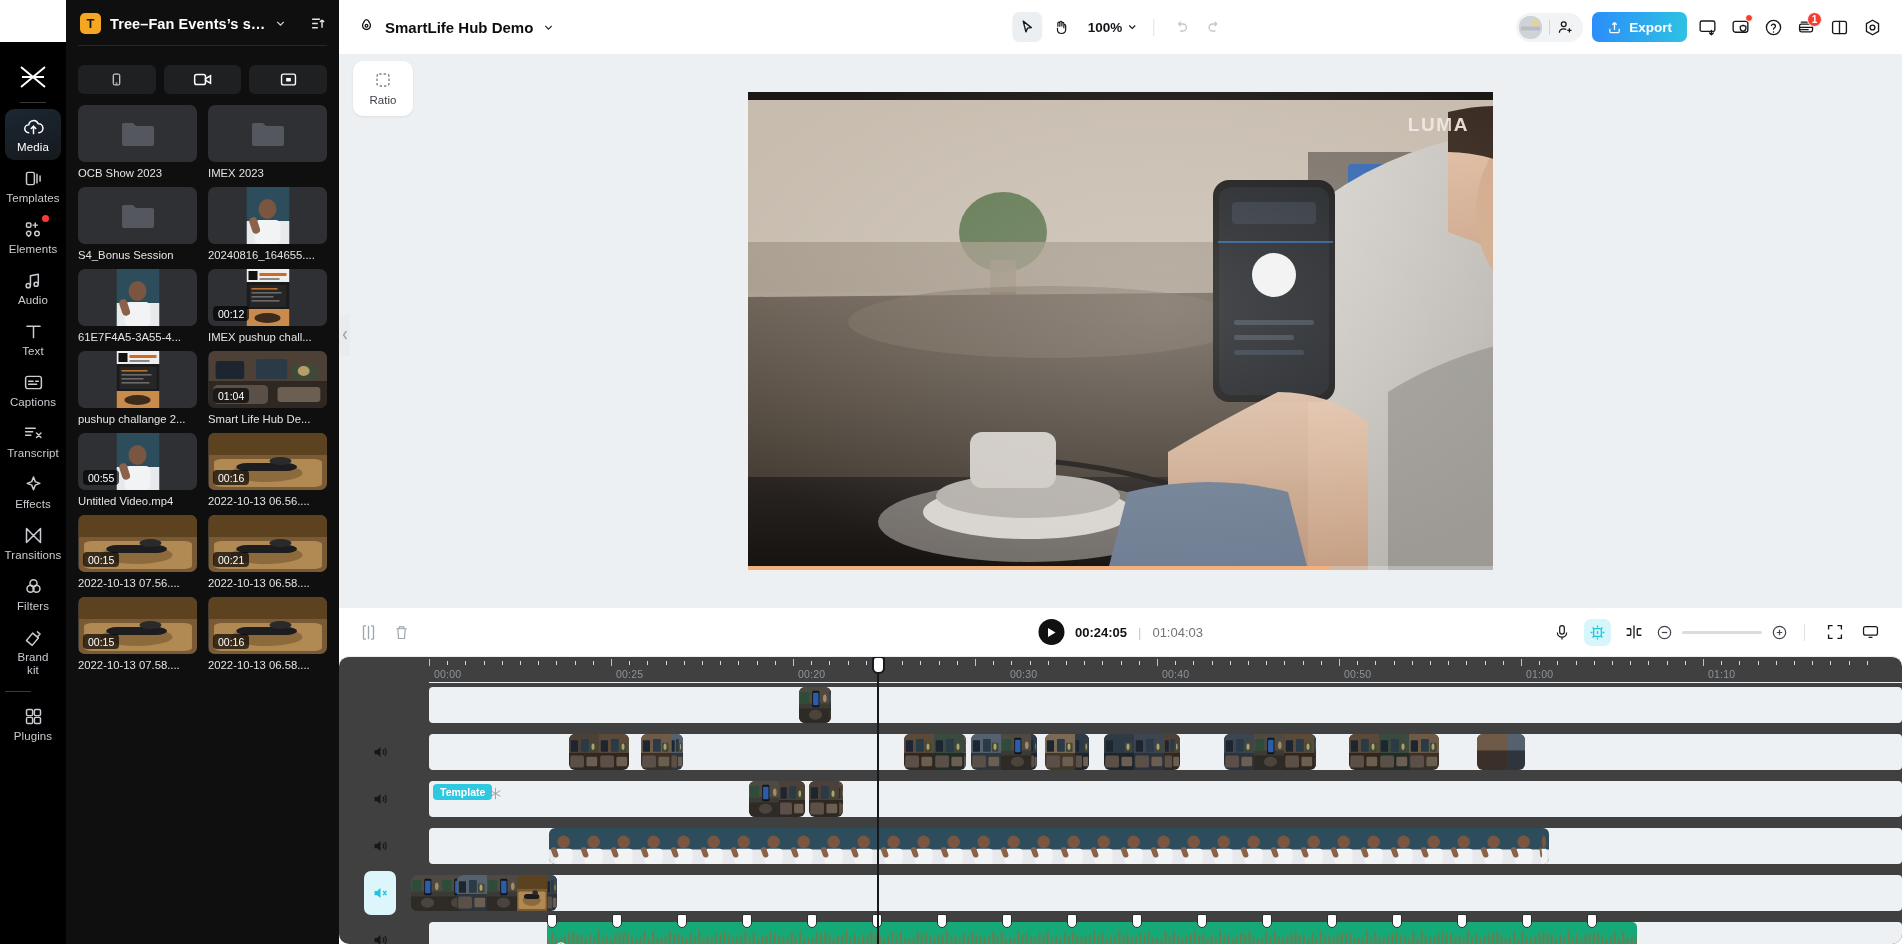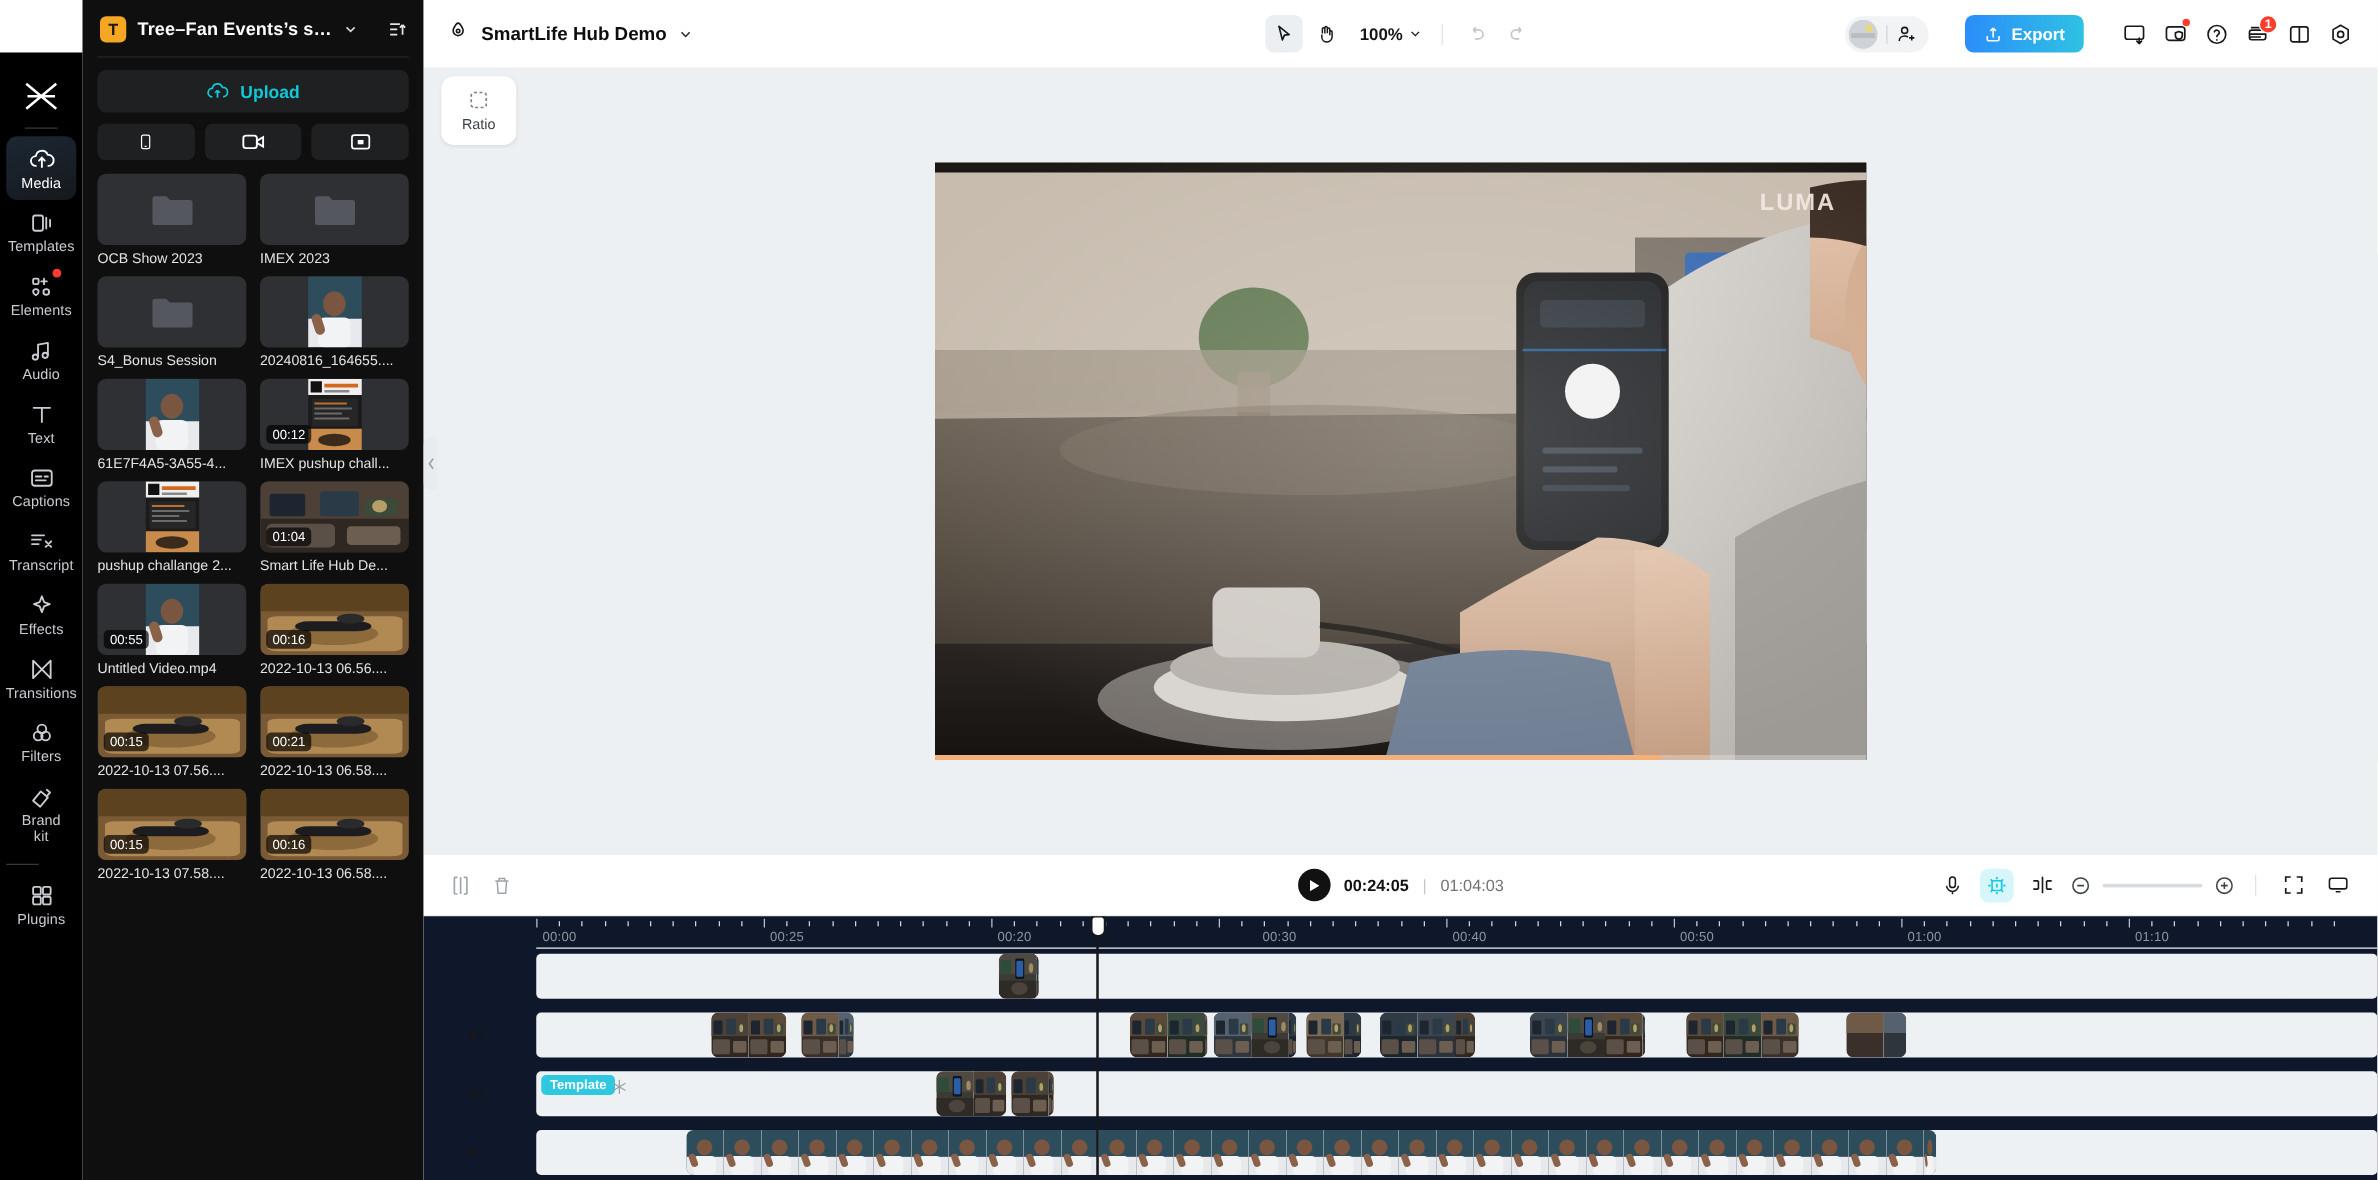--- a/index.html
+++ b/index.html
@@ -67,21 +67,21 @@
   .main { flex:1; height:944px; display:flex; flex-direction:column; background:#fff; position:relative;}
   .topbar { height:54px; display:flex; align-items:center; padding:0 14px 0 18px; background:#fff; }
   .cloudtitle { display:flex; align-items:center; gap:9px; }
   .cloudtitle .t { font-size:15px; font-weight:bold; color:#0d0d0d; }
   .center-tools { position:absolute; left:50%; transform:translateX(-50%); display:flex; align-items:center; gap:4px;}
   .tool-btn { width:30px;height:30px;border-radius:7px;display:flex;align-items:center;justify-content:center;cursor:pointer;color:#15161a;}
   .tool-btn.sel { background:#eceff2; }
   .zoomsel { display:flex; align-items:center; gap:4px; font-size:13.5px; font-weight:bold; color:#15161a;
       padding:0 4px 0 8px; cursor:pointer;}
   .vsep { width:1px; height:17px; background:#dfe2e6; margin:0 7px;}
-  .right-tools { margin-left:auto; display:flex; align-items:center; gap:20px;}
+  .right-tools { margin-left:auto; display:flex; align-items:center; gap:0;}
   .avatarbox { display:flex; align-items:center; background:#f1f3f5; border-radius:15px; height:29px; padding:0 9px 0 3px; gap:7px; cursor:pointer;}
   .avatar { width:23px;height:23px;border-radius:50%;background:#cfd3d8; overflow:hidden; position:relative;}
   .av-sep { width:1px; height:15px; background:#d2d6db; }
   .export-btn {
     height:30px; padding:0 15px; border-radius:7px; color:#fff; font-size:13.5px; font-weight:bold;
     background:linear-gradient(93deg,#2b8dfa,#2ec2e3); display:flex; align-items:center; gap:7px; cursor:pointer;
     margin-left:9px; margin-right:5px;
   }
   .ic-btn { width:31px;height:31px;display:flex;align-items:center;justify-content:center;cursor:pointer;color:#16181c;position:relative;}
   .badge-dot { position:absolute; top:2px; right:3px; width:8px;height:8px;border-radius:50%;background:#fa3c2d;border:1.5px solid #fff;}
@@ -108,21 +108,21 @@
   .tc-sep { color:#c3c7cc; font-size:13px;}
   .tc-total { font-size:13px; color:#737373;}
   .pb-right { margin-left:auto; display:flex; align-items:center; gap:9px;}
   .mini { width:27px;height:27px;border-radius:7px;display:flex;align-items:center;justify-content:center;cursor:pointer;color:#17191d;}
   .mini.on { background:#d6f6fb; color:#16c8e0; }
   .zslider { display:flex; align-items:center; gap:9px; }
   .ztrack { width:80px; height:3px; background:#d9dde1; border-radius:2px; position:relative;}
   .ztrack > i { position:absolute; left:0; top:0; height:100%; width:0%; background:#8a9099; border-radius:2px;}
 
   
-  .timeline { height:212px; background:#0f172a; position:relative; overflow:hidden; border-top:1px solid #eceff1;}
+  .timeline { height:288px; background:#404040; position:relative; overflow:hidden; border-top:1px solid #eceff1;border-radius:10px;}
   .ruler { height:26px; position:relative; margin-left:90px; border-bottom:1px solid #eef1f3;}
   .tick { position:absolute; top:4px; width:1px; height:4px; background:#d3d8dd;}
   .tick.maj { top:2px; height:7px; background:#bcc2c9;}
   .tl-label { position:absolute; top:11px; font-size:10.5px; color:#8d949c; letter-spacing:.2px;}
   .tracks { position:relative; margin-left:90px; }
   .trackrow { height:44px; position:relative; margin-bottom:3px;}
   .trackbg { position:absolute; left:0; right:0; top:4px; height:36px; background:#eef1f4; border-radius:4px;}
   .spk { position:absolute; left:-62px; top:10px; width:26px; height:24px; display:flex; align-items:center; justify-content:center; cursor:pointer; color:#15171a;}
   .spk.muted { background:#ddf6fb; color:#1ec5e0; border-radius:7px; width:32px; height:44px; top:0px; left:-65px;}
   .clip { position:absolute; top:4px; height:36px; border-radius:6px; overflow:hidden; display:flex; cursor:pointer;}
@@ -279,27 +279,20 @@
           </svg>
       </div>
       <div class="mp-head-right">
         <svg width="17" height="17" viewBox="0 0 24 24" fill="none" stroke="currentColor" stroke-width="2">
           <path d="M3 6h11M3 12h8M3 18h8M17 18V7M17 7l-3 3M17 7l3 3"></path>
           </svg>
       </div>
     </div>
     <div class="mp-divider"></div>
     <div class="mp-body">
-      <div class="upload-btn">
-        <svg width="18" height="18" viewBox="0 0 24 24" fill="none" stroke="#13c7d6" stroke-width="1.9">
-          <path d="M6.5 18a4.5 4.5 0 010-9 5.6 5.6 0 0110.8-1.2A4 4 0 0118 18"></path>
-          <path d="M12 19V11M12 11l-2.5 2.6M12 11l2.5 2.6"></path>
-          </svg>
-        <span>Upload</span>
-      </div>
       <div class="src-row">
         <div class="src-btn">
           <svg width="13" height="19" viewBox="0 0 24 24" fill="none" stroke="#fff" stroke-width="1.8">
             <rect x="6" y="2" width="12" height="20" rx="2.5"></rect>
               <path d="M10.5 18.6h3"></path>
             </svg>
         </div>
         <div class="src-btn">
           <svg width="20" height="15" viewBox="0 0 24 18" fill="none" stroke="#fff" stroke-width="1.8">
             <rect x="2" y="3" width="13" height="12" rx="2.5"></rect>

